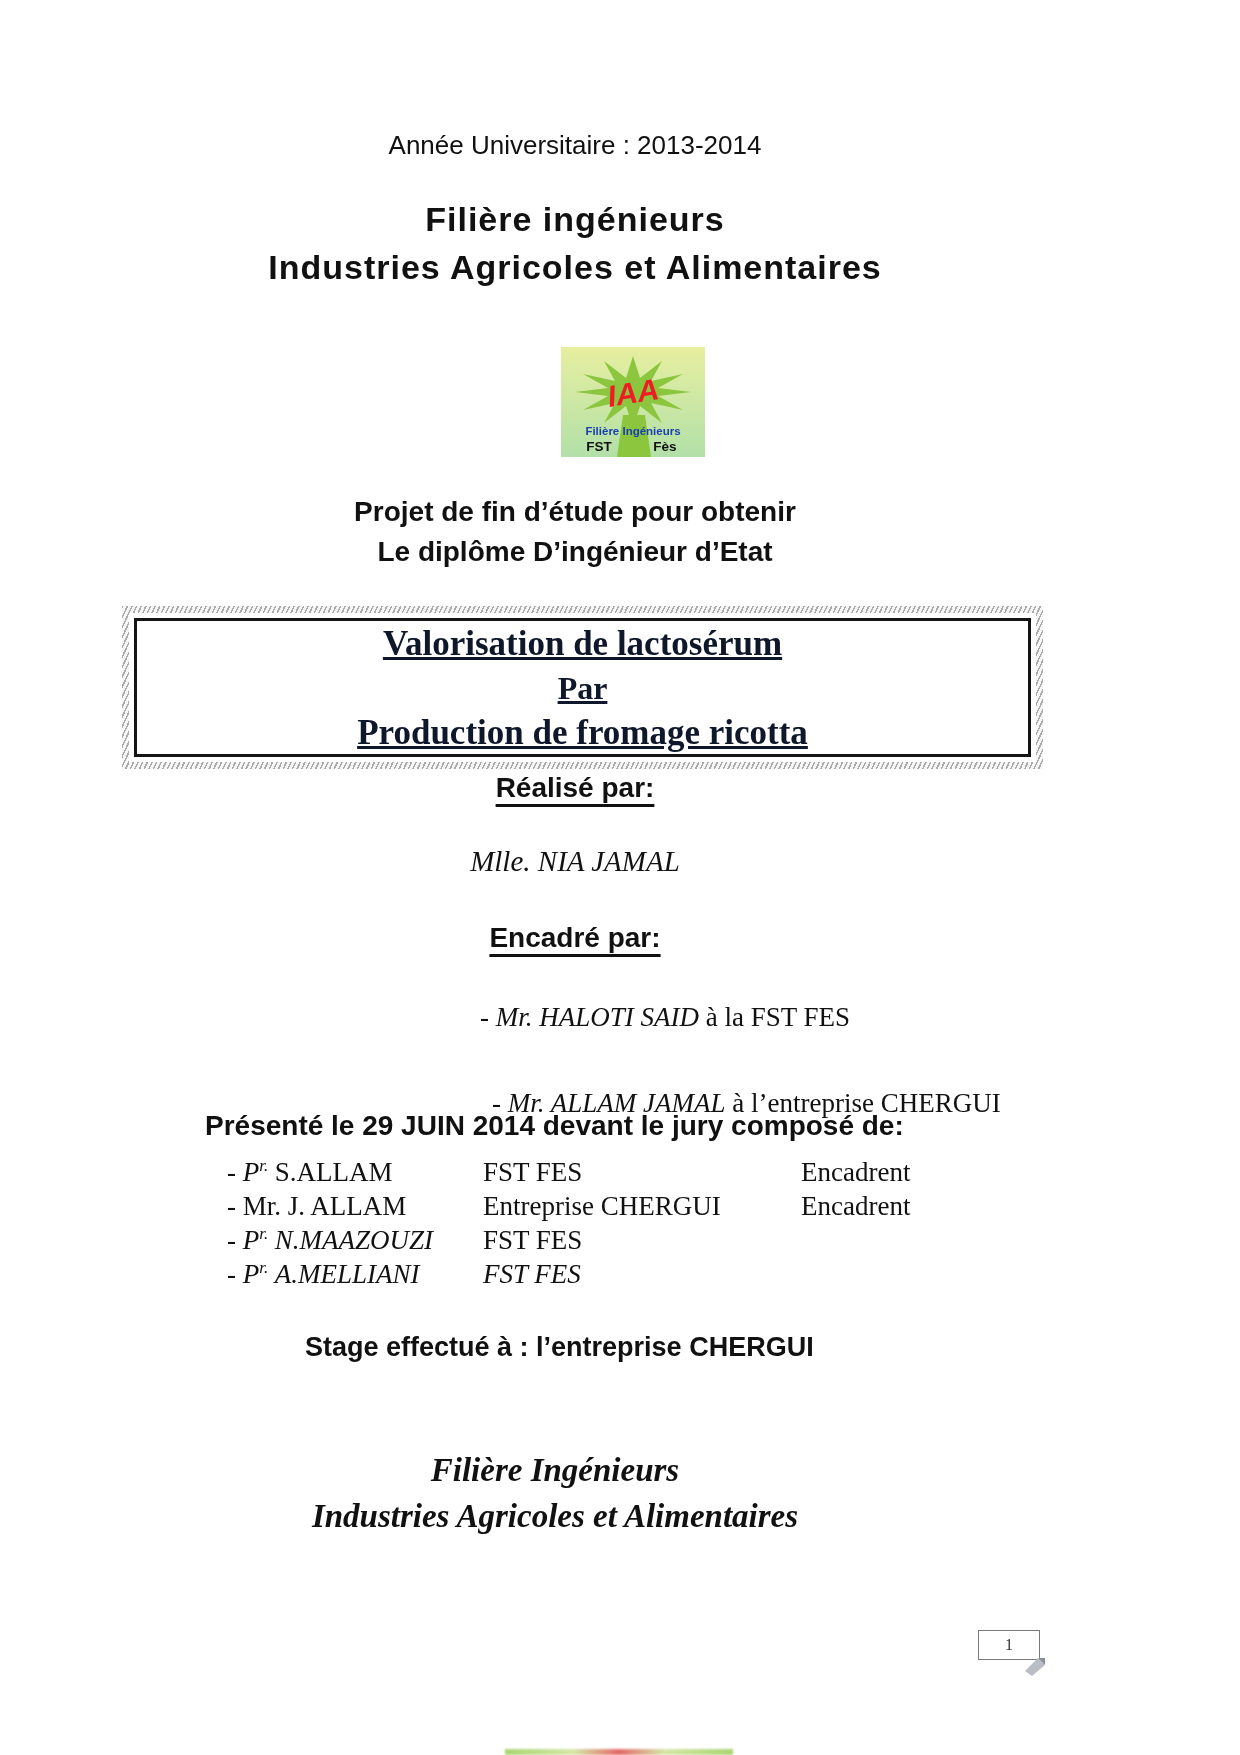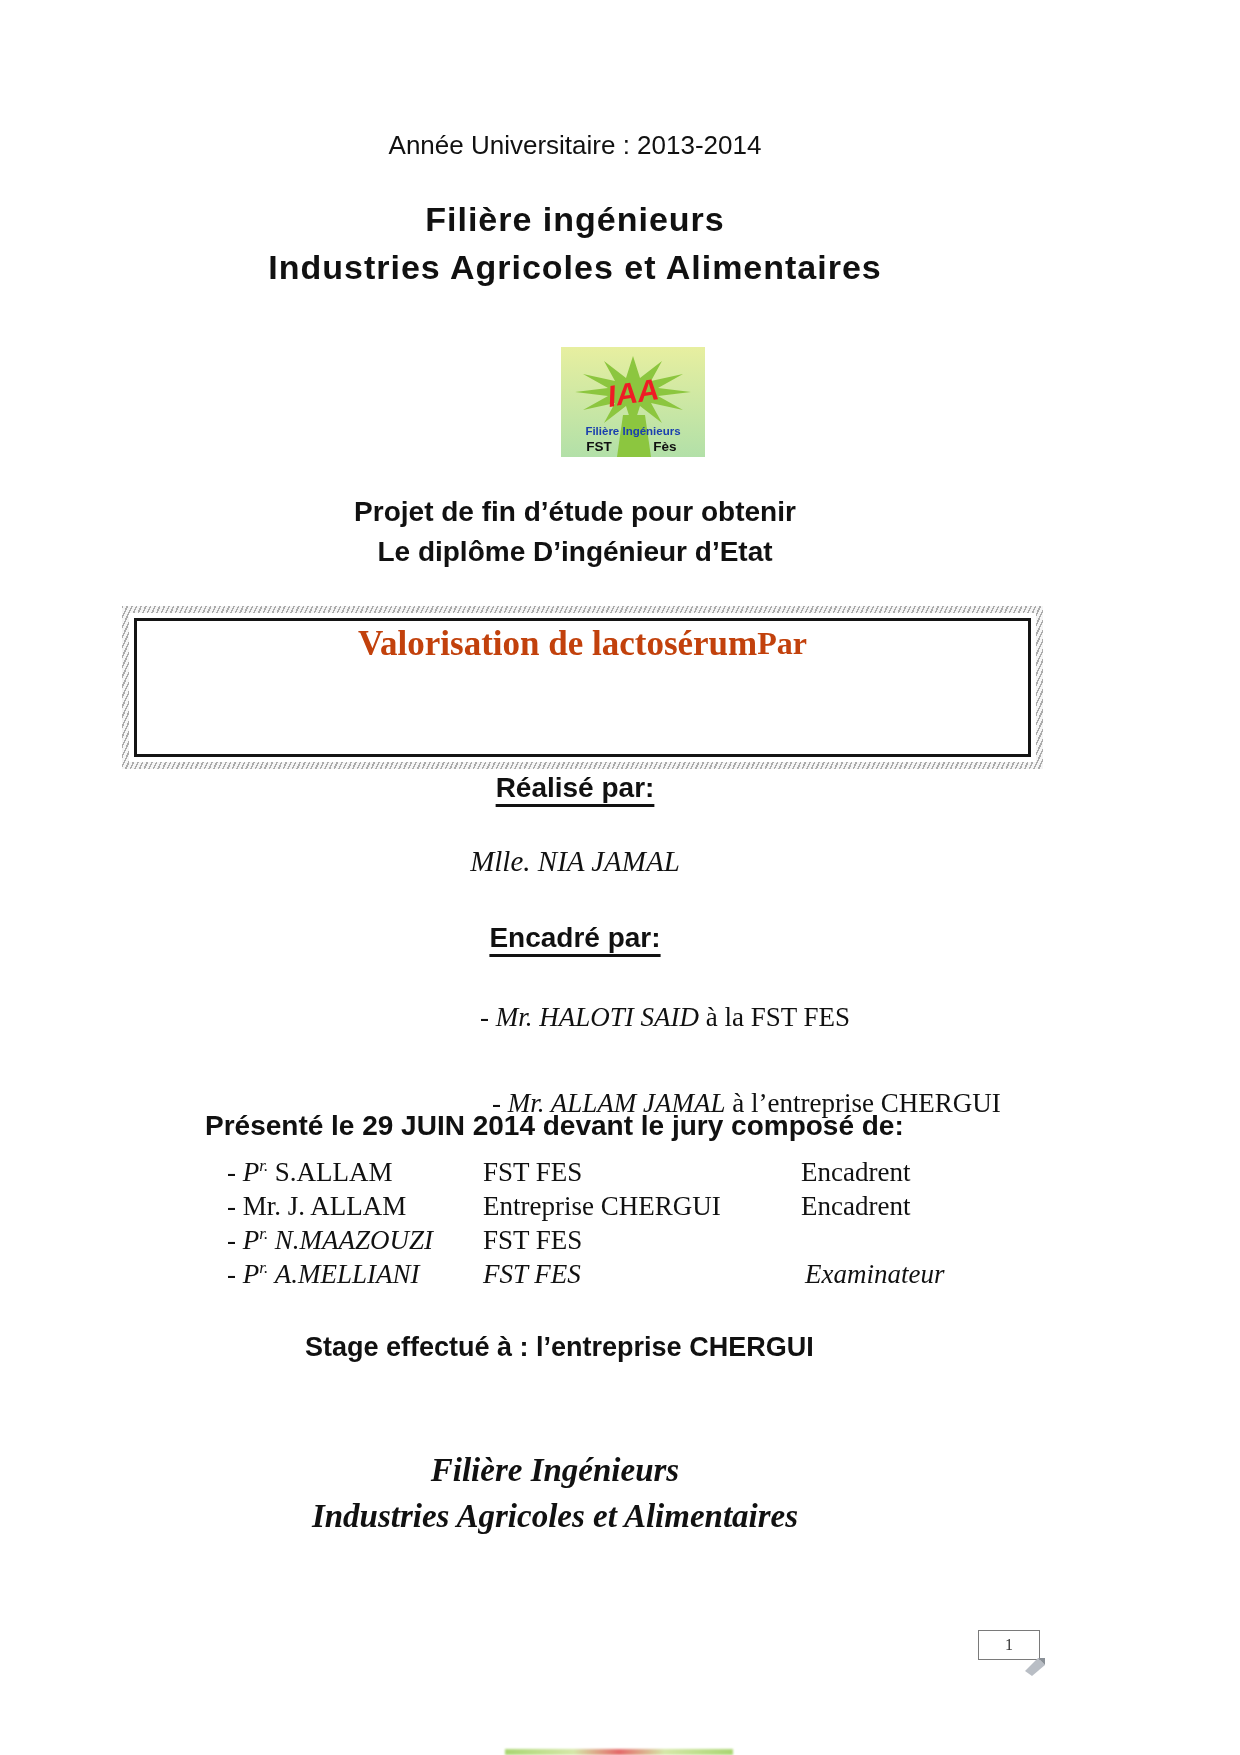--- a/index.html
+++ b/index.html
@@ -21,22 +21,22 @@
   #logo{left:561px;top:347px;width:144px;height:110px;}
 
   #deg1{top:496px;font-size:28px;}
   #deg2{top:536px;font-size:28px;}
 
   #titlebox{left:122px;top:606px;width:921px;height:163px;box-sizing:border-box;
     background:repeating-linear-gradient(115deg,#ababab 0px,#ababab 1.5px,#f6f6f6 1.5px,#f6f6f6 4.2px);
     padding:7px;}
   #titlebox-gap{background:#ffffff;width:100%;height:100%;box-sizing:border-box;padding:5px;}
   #titlebox-inner{border:3px solid #141414;background:#ffffff;width:100%;height:100%;
-    box-sizing:border-box;display:flex;flex-direction:row;justify-content:center;
-    text-align:center;font-family:"Liberation Serif",serif;font-weight:bold;color:#c2410c;}
+    box-sizing:border-box;display:flex;flex-direction:column;justify-content:center;
+    text-align:center;font-family:"Liberation Serif",serif;font-weight:bold;color:#0f172a;text-decoration:underline;}
   .tb-line1{font-size:35px;line-height:45px;}
   .tb-line2{font-size:32px;line-height:44px;}
   .tb-line3{font-size:35px;line-height:45px;}
 
   #realise{top:772px;font-size:28px;}
   #author{top:845px;font-size:29px;}
   #encadre{top:922px;font-size:28px;}
 
   #sup1{left:480px;top:1002px;font-size:27px;}
   #sup2{left:492px;top:1088px;font-size:27px;}
@@ -95,20 +95,21 @@
   </div>
 
   <div id="deg1" class="center-col comic b">Projet de fin d’étude pour obtenir</div>
   <div id="deg2" class="center-col comic b">Le diplôme D’ingénieur d’Etat</div>
 
   <div id="titlebox" class="abs">
     <div id="titlebox-gap">
       <div id="titlebox-inner">
         <div class="tb-line1">Valorisation de lactosérum</div>
         <div class="tb-line2">Par</div>
+        <div class="tb-line3">Production de fromage ricotta</div>
       </div>
     </div>
   </div>
 
   <div id="realise" class="center-col comic b">
     <span class="u">Réalisé par:</span>
   </div>
 
   <div id="author" class="center-col serif i">Mlle. NIA JAMAL</div>
 
@@ -136,21 +137,20 @@
       <div class="j-aff">Entreprise CHERGUI</div>
       <div class="j-role">Encadrent</div>
     </div>
     <div class="j-row">
       <div class="j-name"><span class="i">- P</span><sup class="i">r.</sup><span> </span><span class="i">N.MAAZOUZI</span></div>
       <div class="j-aff">FST FES</div>
     </div>
     <div class="j-row">
       <div class="j-name"><span class="i">- P</span><sup class="i">r.</sup><span> </span><span class="i">A.MELLIANI</span></div>
       <div class="j-aff i">FST FES</div>
-      <div class="j-role shift2 i">Examinateur</div>
     </div>
   </div>
 
   <div id="stage" class="abs comic b">Stage effectué à : l’entreprise CHERGUI</div>
 
   <div id="footer1" class="footer-col serif b i">Filière Ingénieurs</div>
   <div id="footer2" class="footer-col serif b i">Industries Agricoles et Alimentaires</div>
 
   <div id="pagebox" class="abs">
     <span>1</span>

